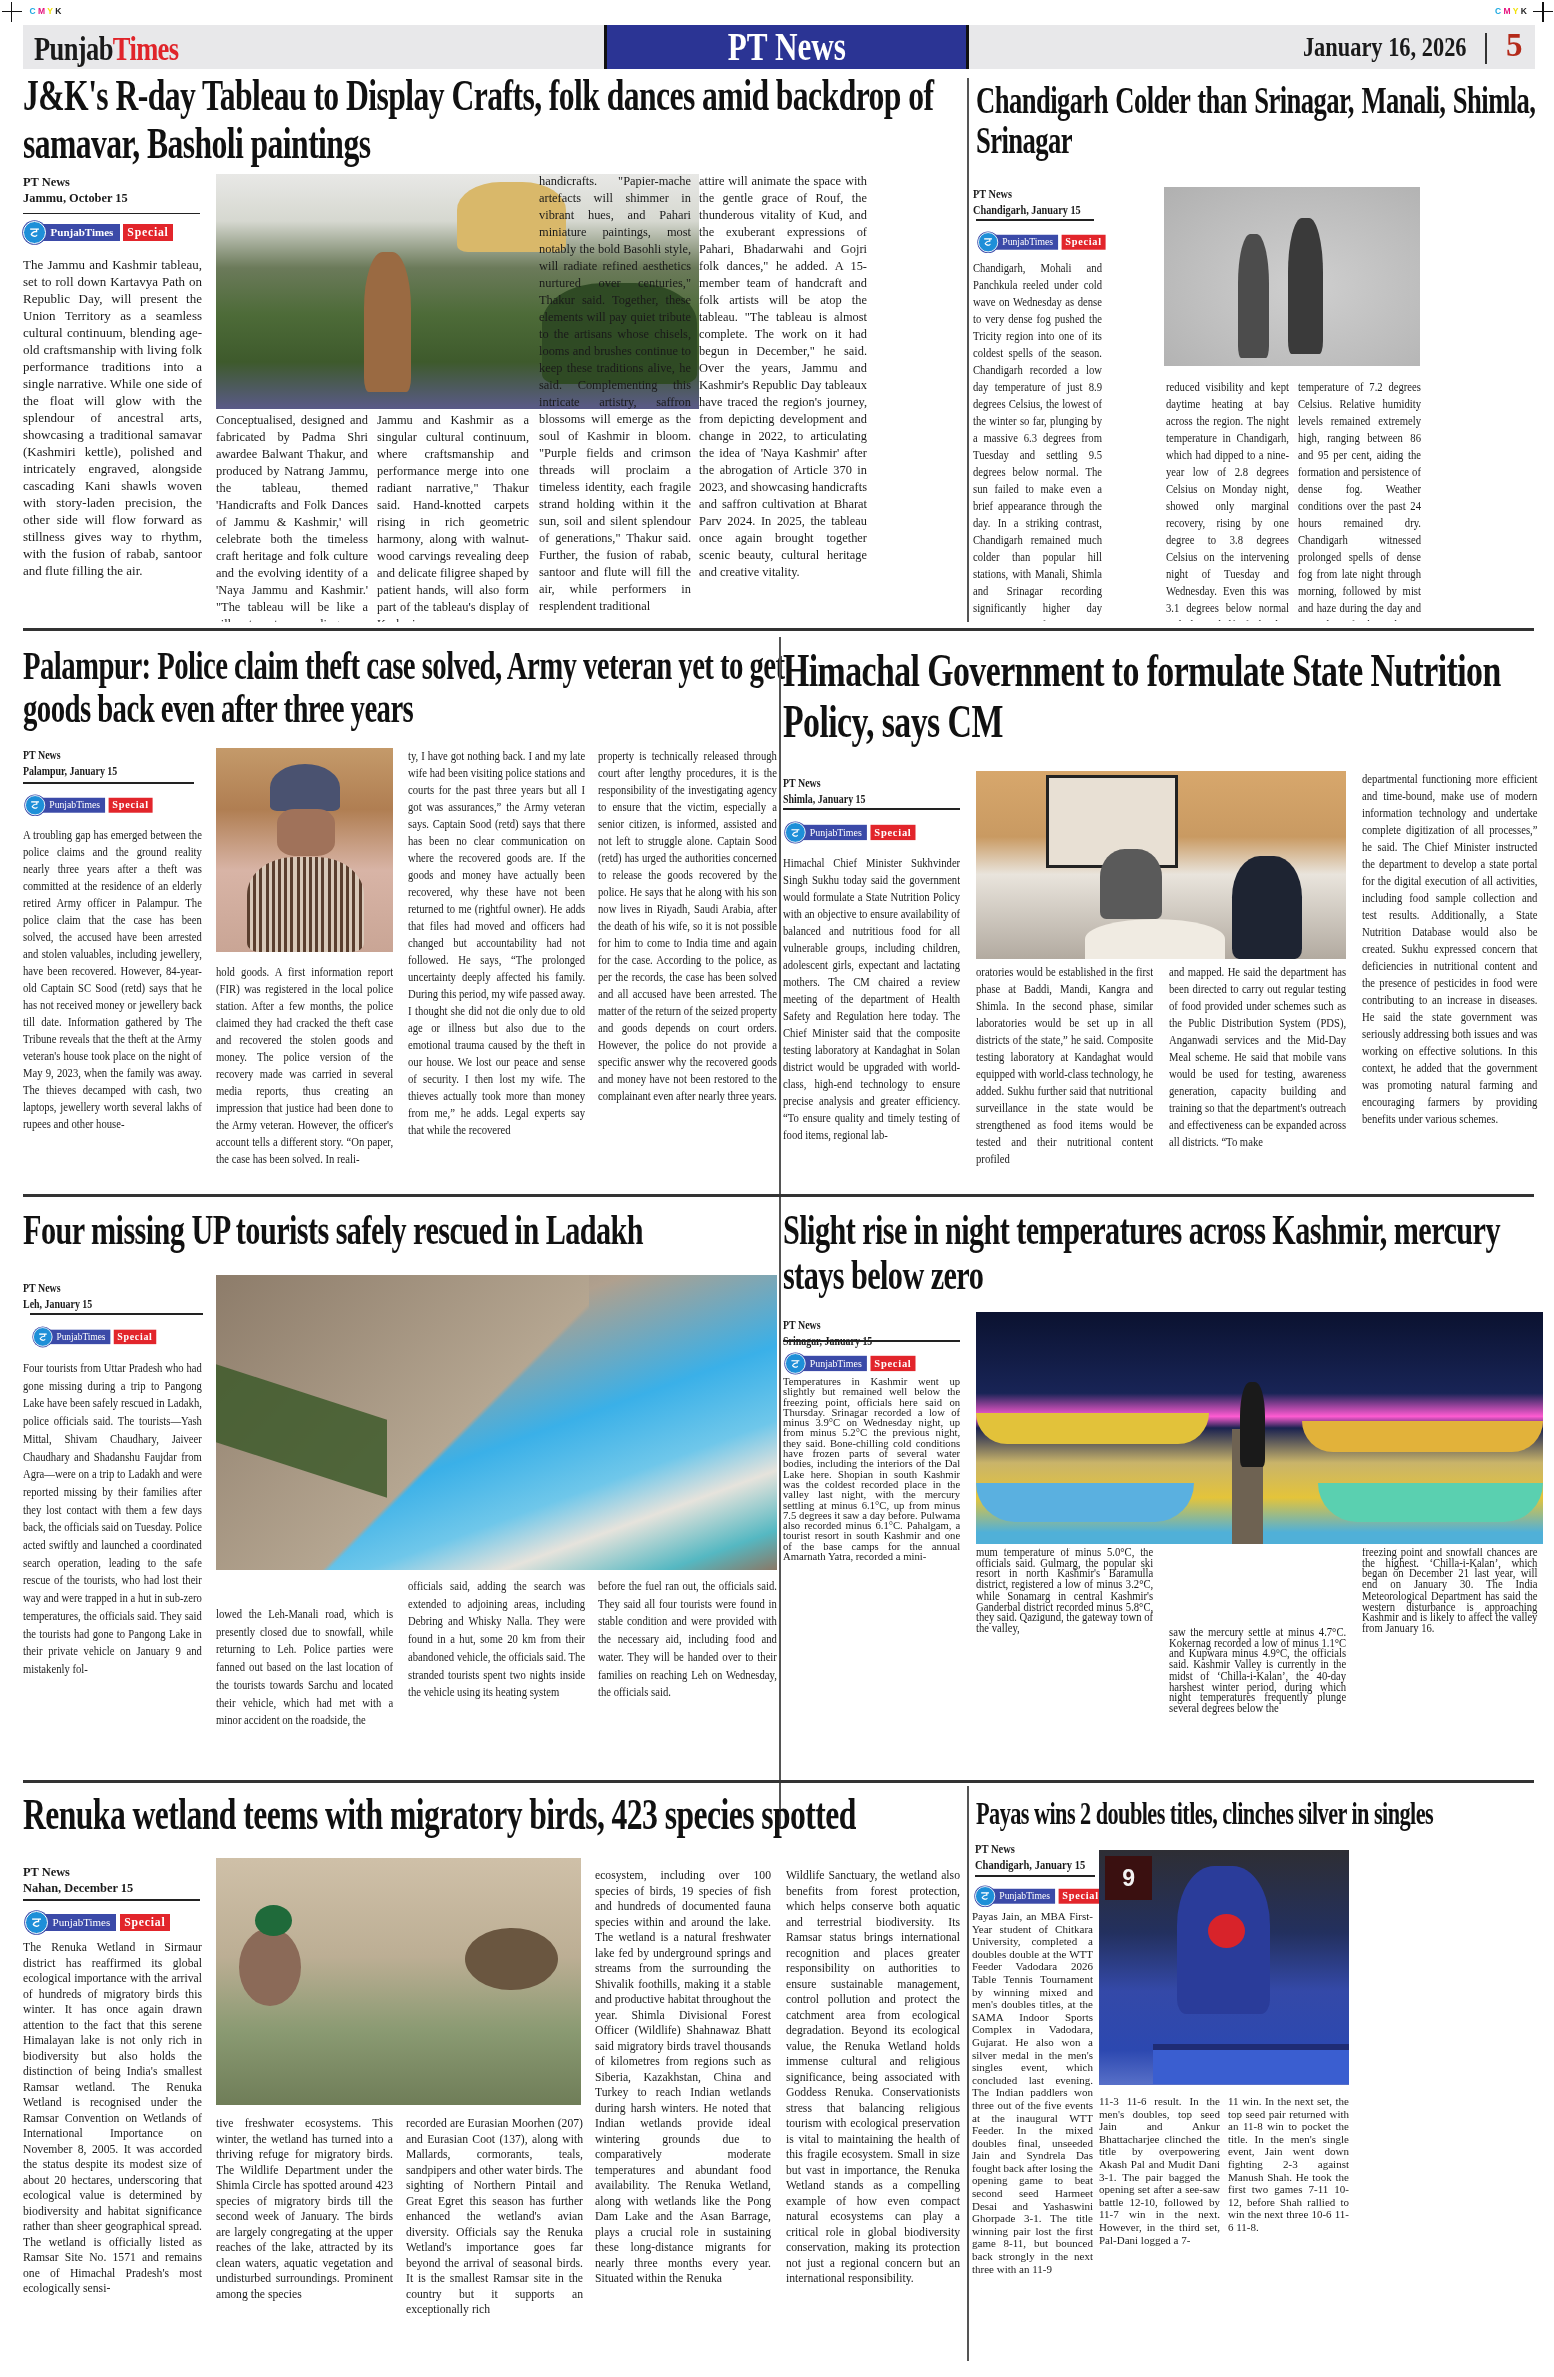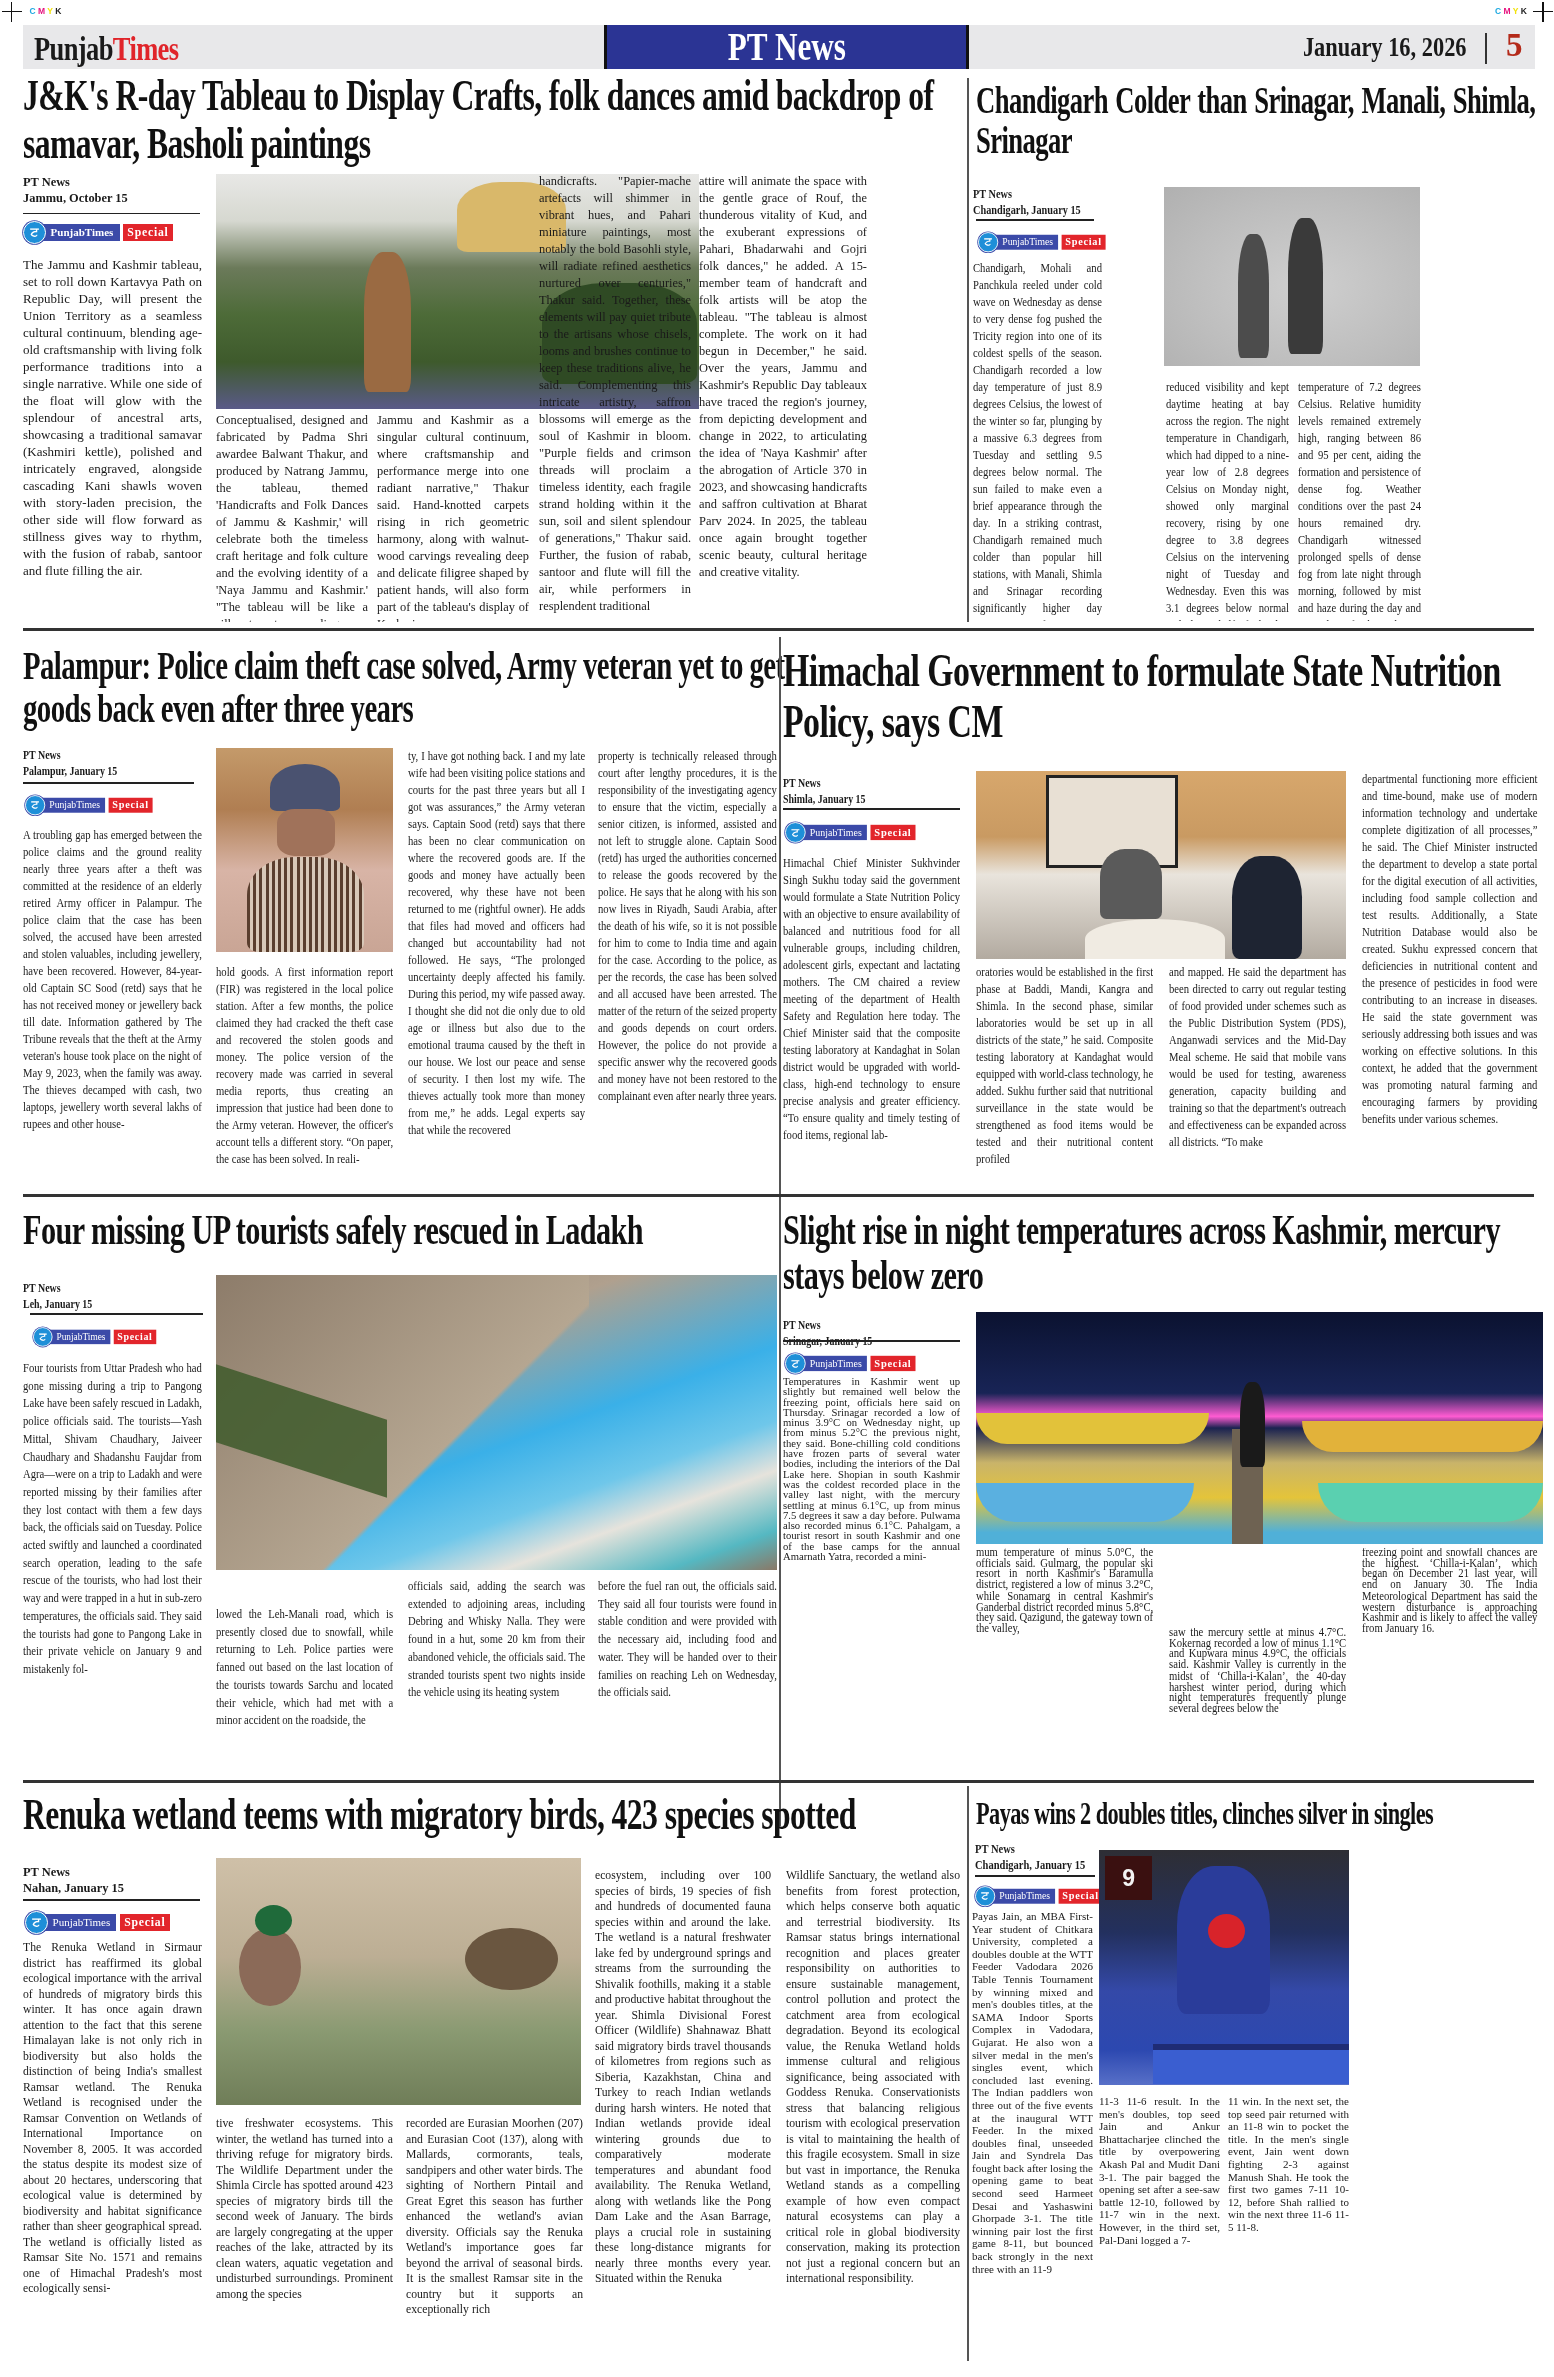--- a/index.html
+++ b/index.html
@@ -244,21 +244,21 @@
       <div class="colc" style="width:204px;line-height:11.7px;transform:scale(.86,.92)">freezing point and snowfall chances are the highest. ‘Chilla-i-Kalan’, which began on December 21 last year, will end on January 30. The India Meteorological Department has said the western disturbance is approaching Kashmir and is likely to affect the valley from January 16.</div>
     </div>
 </article>
 
 <div class="rule-h" style="left:23px;top:1780px;width:1511px"></div>
 
 <article>
   <h1 class="abs headline hl-cond" style="left:23px;top:1791px;width:1321px;font-size:44px">Renuka wetland teems with migratory birds, 423 species spotted</h1>
   <div class="abs byline" style="left:23px;top:1864px;width:179px;font-size:12.4px">
     <div>PT News</div>
-    <div>Nahan, January 15</div>
+    <div>Nahan, December 15</div>
   </div>
   <div class="abs" style="left:23px;top:1899px;width:177px;height:1.6px;background:#222"></div>
   <div class="abs badge" style="left:25px;top:1904px">
     <span class="logo">ਟ</span>
     <span class="pt">PunjabTimes</span>
     <span class="sp">Special</span>
   </div>
   <div class="col" style="left:23px;top:1940px;width:179px;height:427px;font-size:11.7px;line-height:15.5px">The Renuka Wetland in Sirmaur district has reaffirmed its global ecological importance with the arrival of hundreds of migratory birds this winter. It has once again drawn attention to the fact that this serene Himalayan lake is not only rich in biodiversity but also holds the distinction of being India's smallest Ramsar wetland. The Renuka Wetland is recognised under the Ramsar Convention on Wetlands of International Importance on November 8, 2005. It was accorded the status despite its modest size of about 20 hectares, underscoring that ecological value is determined by biodiversity and habitat significance rather than sheer geographical spread. The wetland is officially listed as Ramsar Site No. 1571 and remains one of Himachal Pradesh's most ecologically sensi-</div>
   <div class="photo ph-duck" style="left:216px;top:1858px;width:365px;height:247px">
     <div class="abs" style="left:23px;top:70px;width:62px;height:78px;background:#8b6a58;border-radius:50%"></div>
@@ -286,15 +286,15 @@
     <span class="sp">Special</span>
   </div>
   <div class="col" style="left:972px;top:1910px;width:121px;height:457px;font-size:11px;line-height:12.6px">Payas Jain, an MBA First-Year student of Chitkara University, completed a doubles double at the WTT Feeder Vadodara 2026 Table Tennis Tournament by winning mixed and men's doubles titles, at the SAMA Indoor Sports Complex in Vadodara, Gujarat. He also won a silver medal in the men's singles event, which concluded last evening. The Indian paddlers won three out of the five events at the inaugural WTT Feeder. In the mixed doubles final, unseeded Jain and Syndrela Das fought back after losing the opening game to beat second seed Harmeet Desai and Yashaswini Ghorpade 3-1. The title winning pair lost the first game 8-11, but bounced back strongly in the next three with an 11-9</div>
   <div class="photo ph-tt" style="left:1099px;top:1850px;width:250px;height:235px">
     <div class="abs" style="left:6.2px;top:6.2px;width:47px;height:44px;background:#3a1010;color:#f3f3f3;font-family:'Liberation Sans',sans-serif;font-size:23px;font-weight:bold;line-height:44px;text-align:center">9</div>
     <div class="fig" style="left:78px;top:15.5px;width:93px;height:148px;background:#2a3c9a"></div>
     <div class="abs" style="left:109px;top:64px;width:37px;height:34px;background:#d8232a;border-radius:50%"></div>
     <div class="abs" style="left:54px;top:194px;width:196px;height:40px;background:#3a5ed0;border-top:6.2px solid #1f2c74"></div>
   </div>
   <div class="col" style="left:1099px;top:2095px;width:121px;height:272px;font-size:11px;line-height:12.6px">11-3 11-6 result. In the men's doubles, top seed Jain and Ankur Bhattacharjee clinched the title by overpowering Akash Pal and Mudit Dani 3-1. The pair bagged the opening set after a see-saw battle 12-10, followed by 11-7 win in the next. However, in the third set, Pal-Dani logged a 7-</div>
-  <div class="col" style="left:1228px;top:2095px;width:121px;height:272px;font-size:11px;line-height:12.6px">11 win. In the next set, the top seed pair returned with an 11-8 win to pocket the title. In the men's single event, Jain went down fighting 2-3 against Manush Shah. He took the first two games 7-11 10-12, before Shah rallied to win the next three 11-6 11-5 11-8.</div>
+  <div class="col" style="left:1228px;top:2095px;width:121px;height:272px;font-size:11px;line-height:12.6px">11 win. In the next set, the top seed pair returned with an 11-8 win to pocket the title. In the men's single event, Jain went down fighting 2-3 against Manush Shah. He took the first two games 7-11 10-12, before Shah rallied to win the next three 10-6 11-6 11-8.</div>
 </article>
 
 
 </body></html>

